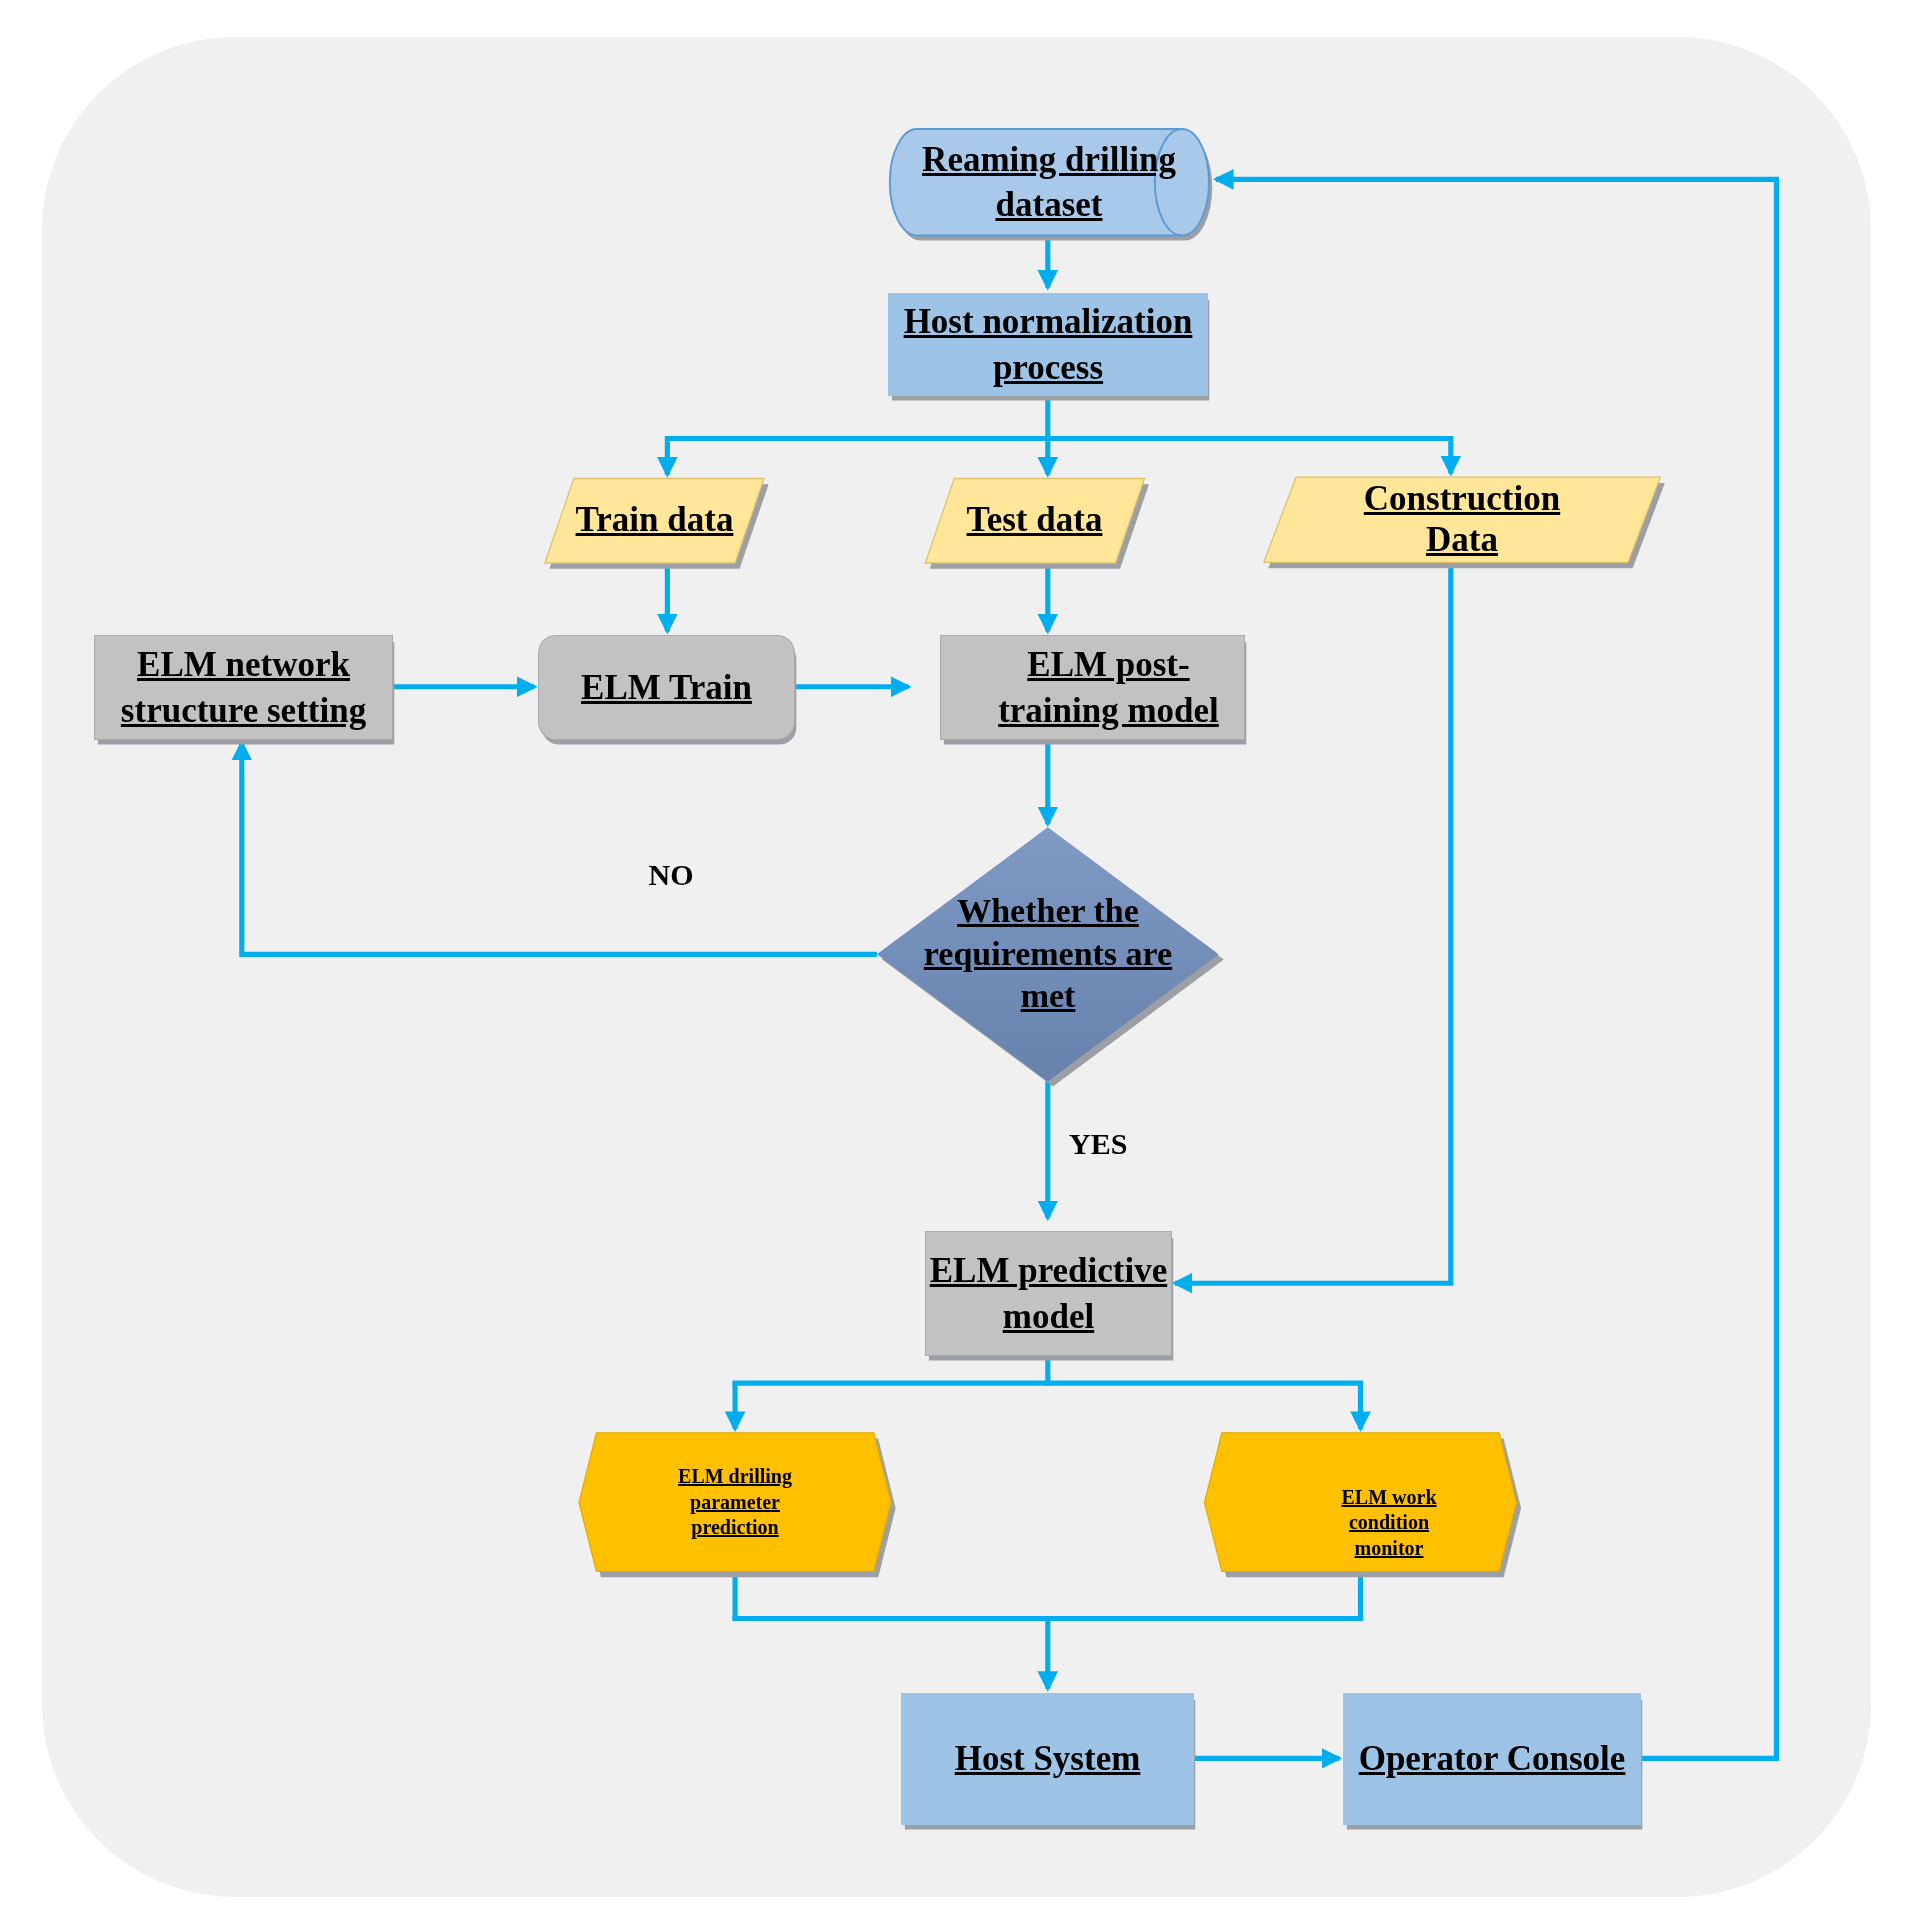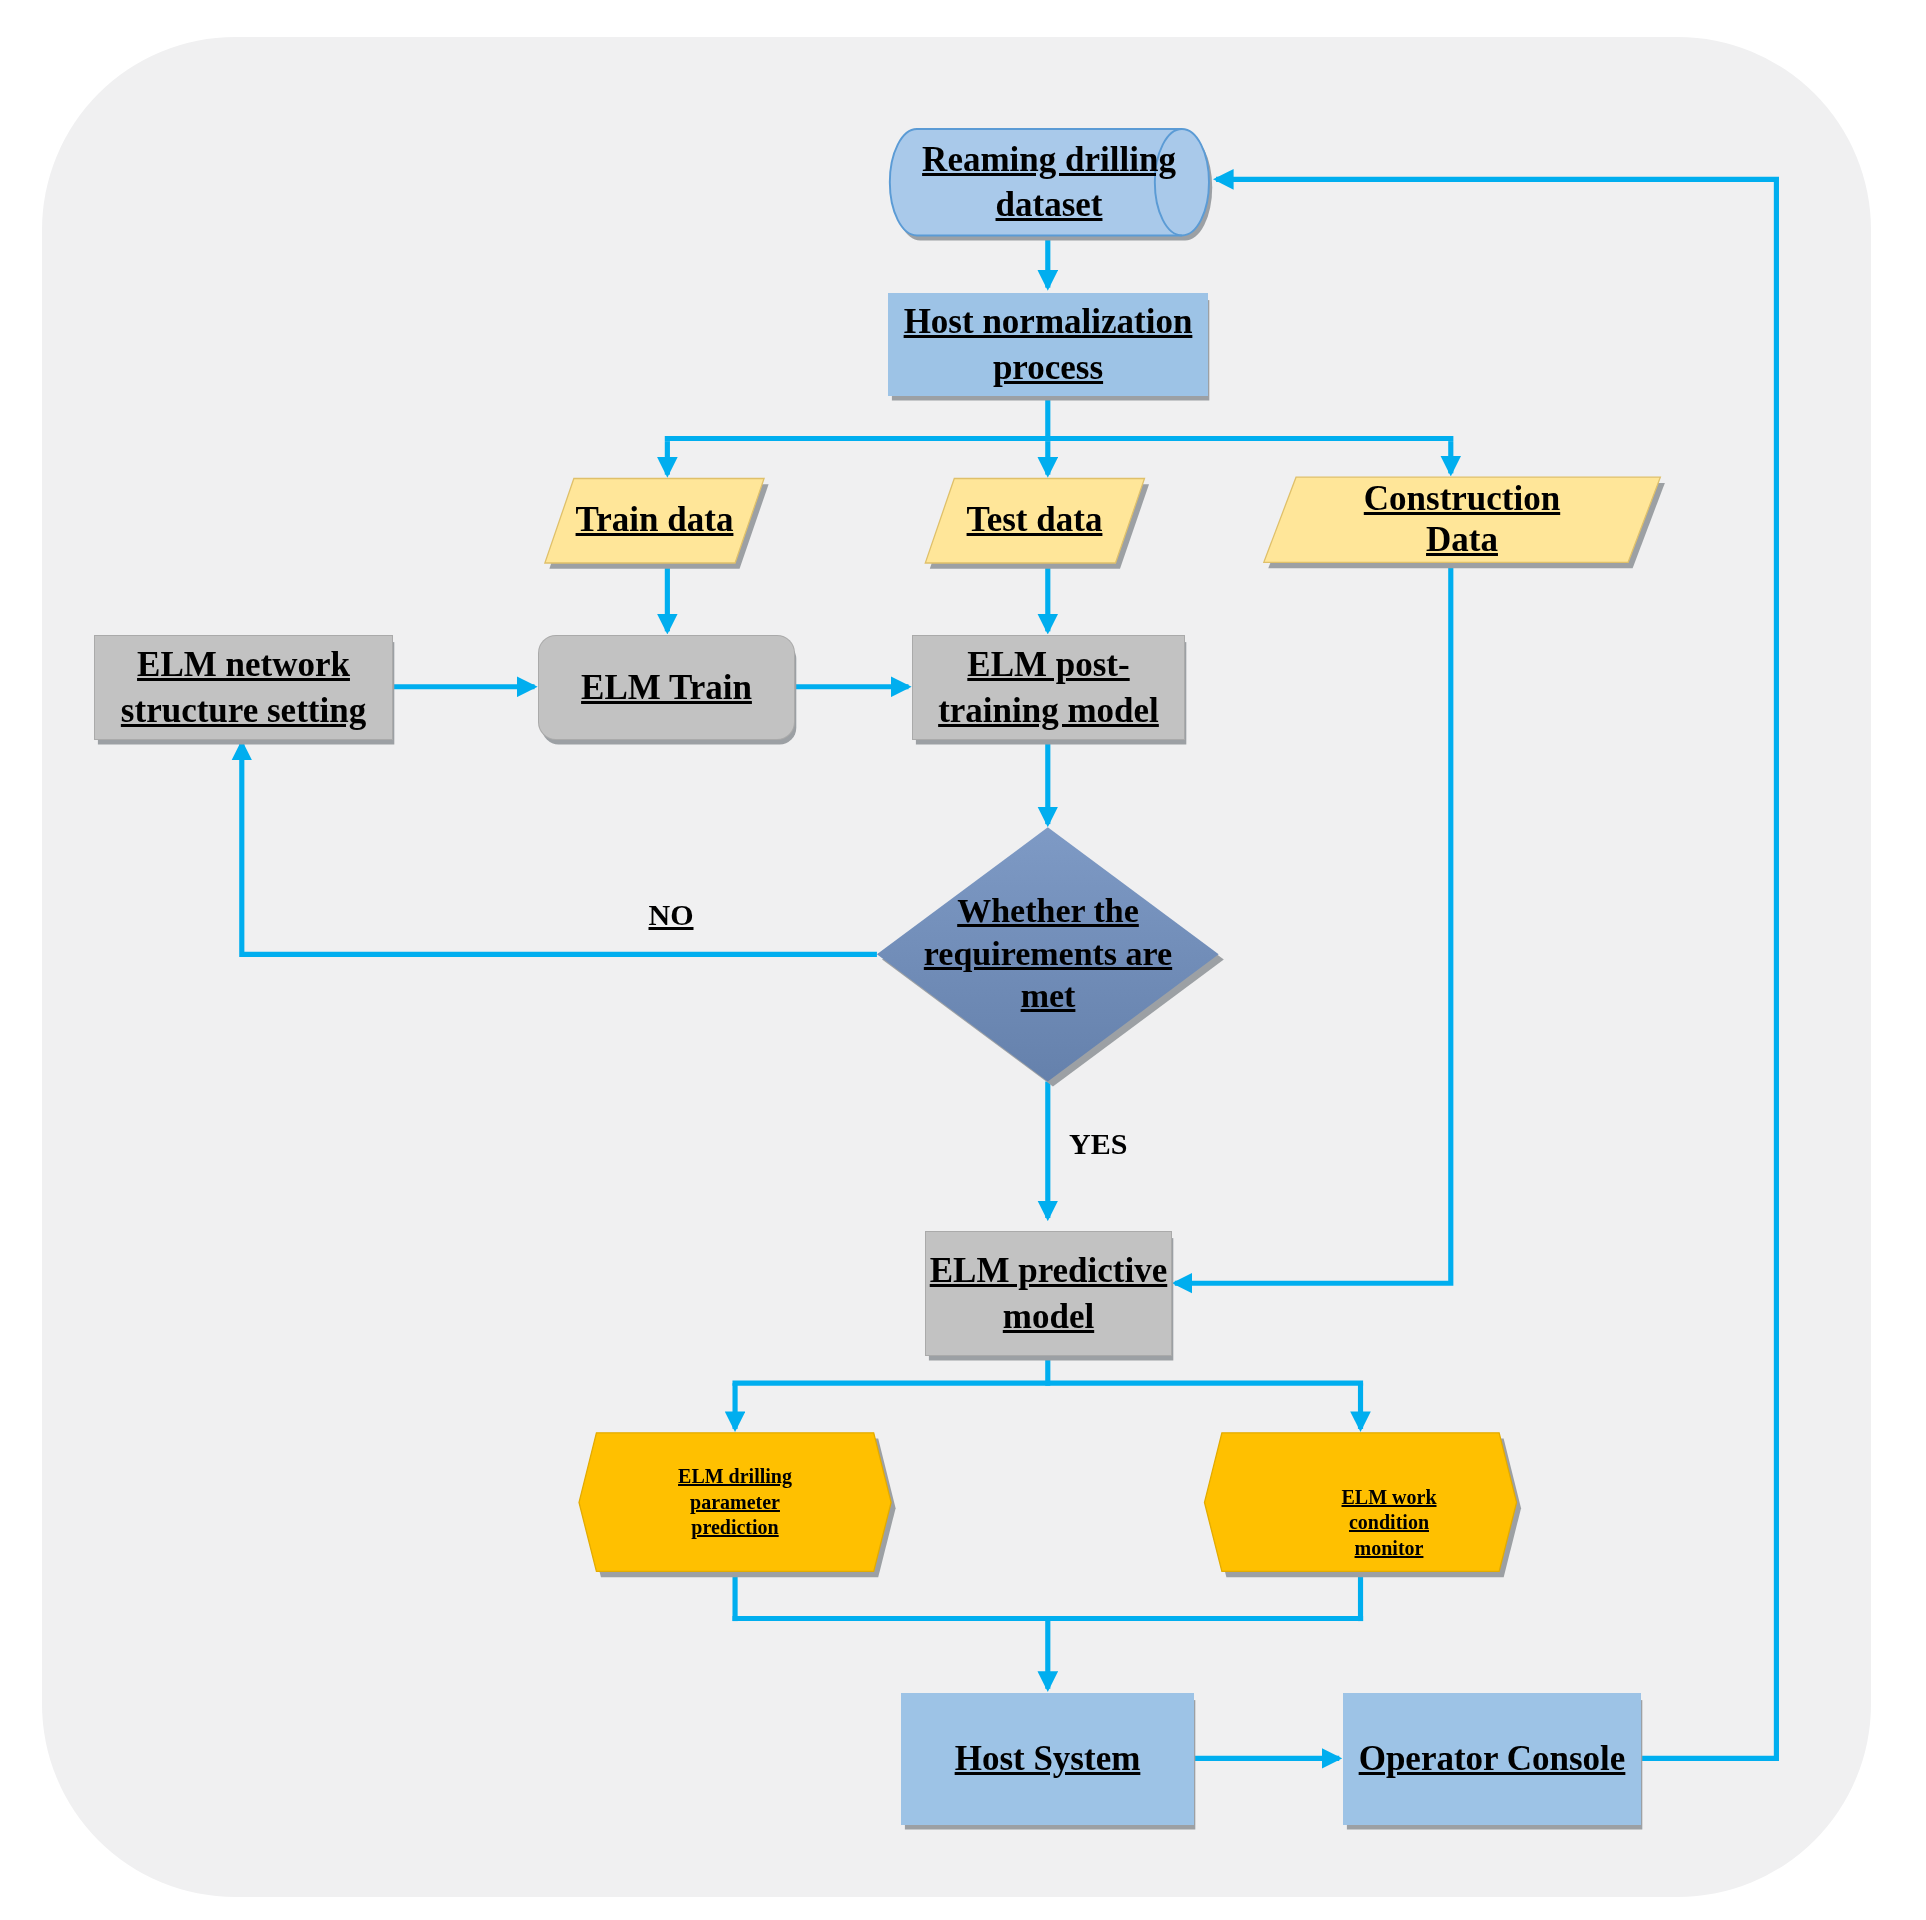--- a/index.html
+++ b/index.html
@@ -100,21 +100,21 @@
 
   <div class="node gray" style="left:94px;top:635px;width:297px;height:103px;">
     <span>ELM network</span>
     <span>structure setting</span>
   </div>
 
   <div class="node gray" style="left:538px;top:635px;width:255px;height:103px;border-radius:18px;">
     <span>ELM Train</span>
   </div>
 
-  <div class="node gray" style="left:912px;top:635px;width:271px;height:103px;">
+  <div class="node gray" style="left:940px;top:635px;width:271px;height:103px;padding-left:32px;">
     <span>ELM post-</span>
     <span>training model</span>
   </div>
 
   <div class="node gray" style="left:925px;top:1222px;width:245px;height:123px;margin-top:9px;">
     <span>ELM predictive</span>
     <span>model</span>
   </div>
 
   <div class="node blue" style="left:901px;top:1693px;width:293px;height:132px;">
@@ -154,16 +154,16 @@
     <span>parameter</span>
     <span>prediction</span>
   </div>
 
   <div class="lbl small" style="left:1233px;top:1433px;width:312px;height:180px;">
     <span>ELM work</span>
     <span>condition</span>
     <span>monitor</span>
   </div>
 
-  <div class="tag" style="left:613px;top:898px;width:116px;text-align:center;text-decoration:underline;">NO</div>
+  <div class="tag" style="left:613px;top:858px;width:116px;text-align:center;">NO</div>
   <div class="tag" style="left:1069px;top:1127px;width:116px;text-align:left;">YES</div>
 </div>
 
 
 </body></html>

